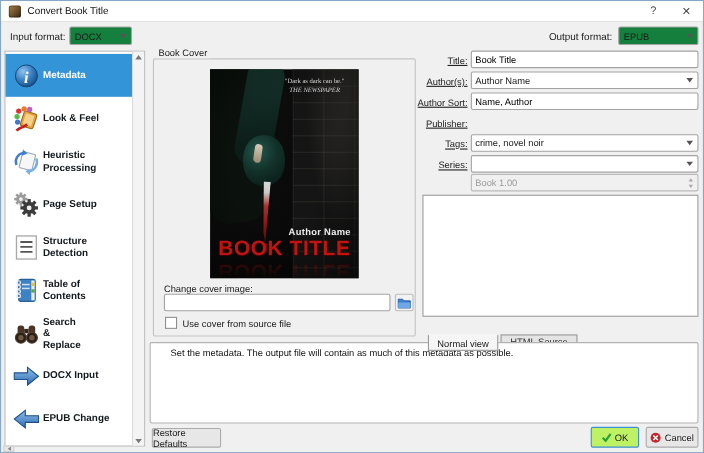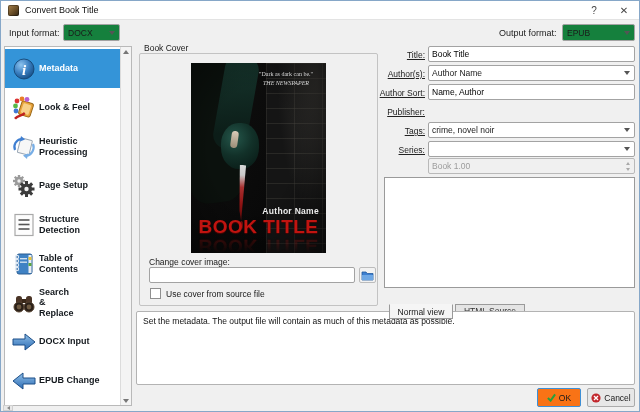--- a/index.html
+++ b/index.html
@@ -119,26 +119,26 @@
 
   .comments { position:absolute; left:383px; top:176px; width:251px; height:111px; background:#fff;
               border:1px solid #9a9a9a; }
   .tab { position:absolute; top:287px; height:15px; font-size:8.5px; display:flex; align-items:center;
          justify-content:center; border:1px solid #9a9a9a;margin-top:16px; }
   .tab-active { left:388px; width:64px; background:#f5f5f5; border-top-color:#f5f5f5; z-index:2; }
   .tab-inactive { left:454px; width:70px; height:13px; background:#e4e4e4; color:#333; }
 
   
   .help-box { position:absolute; left:135px; top:310px; width:499px; height:74px; background:#fff;
-              border:1px solid #b3b3b3; border-radius:2px; padding:4px 6px; font-size:8.5px; color:#111; }
+              border:1px solid #b3b3b3; border-radius:2px; padding:4px 18px; font-size:8.5px; color:#111; }
   .btn { position:absolute; background:#e7e7e7; border:1px solid #ababab; border-radius:2px;
          font-size:8.5px; display:flex; align-items:center; justify-content:center; gap:3px;
          font-family:"Liberation Sans", sans-serif; cursor:pointer; }
   .btn-restore { left:137px; top:388px; width:63px; height:18px; }
-  .btn-ok { left:536px; top:387px; width:44px; height:19px; border-color:#3d8fd6; background:#f97316; }
+  .btn-ok { left:536px; top:387px; width:44px; height:19px; border-color:#3d8fd6; background:#bef264; }
   .btn-cancel { left:586px; top:387px; width:48px; height:19px; }
 </style>
 </head>
 <body>
 
 <div class="dialog">
 
   <div class="titlebar">
     <div class="app-icon"></div>
     <div class="title-text">Convert Book Title</div>
@@ -419,20 +419,21 @@
         <span class="tri-down-xs"></span>
     </span>
   </div>
 
   <div class="comments"></div>
   <div class="tab tab-active">Normal view</div>
   <div class="tab tab-inactive">HTML Source</div>
 
   <div class="help-box">Set the metadata. The output file will contain as much of this metadata as possible.</div>
 
+  <div class="btn btn-restore">Restore Defaults</div>
 
   <div class="btn btn-ok">
     <svg width="9" height="9" viewBox="0 0 10 10">
       <path d="M1 5.5 L4 8.5 L9 1.5" fill="none" stroke="#27a13c" stroke-width="2.2"></path>
     </svg>
     <span>OK</span>
   </div>
 
   <div class="btn btn-cancel">
     <svg width="10" height="10" viewBox="0 0 12 12">

